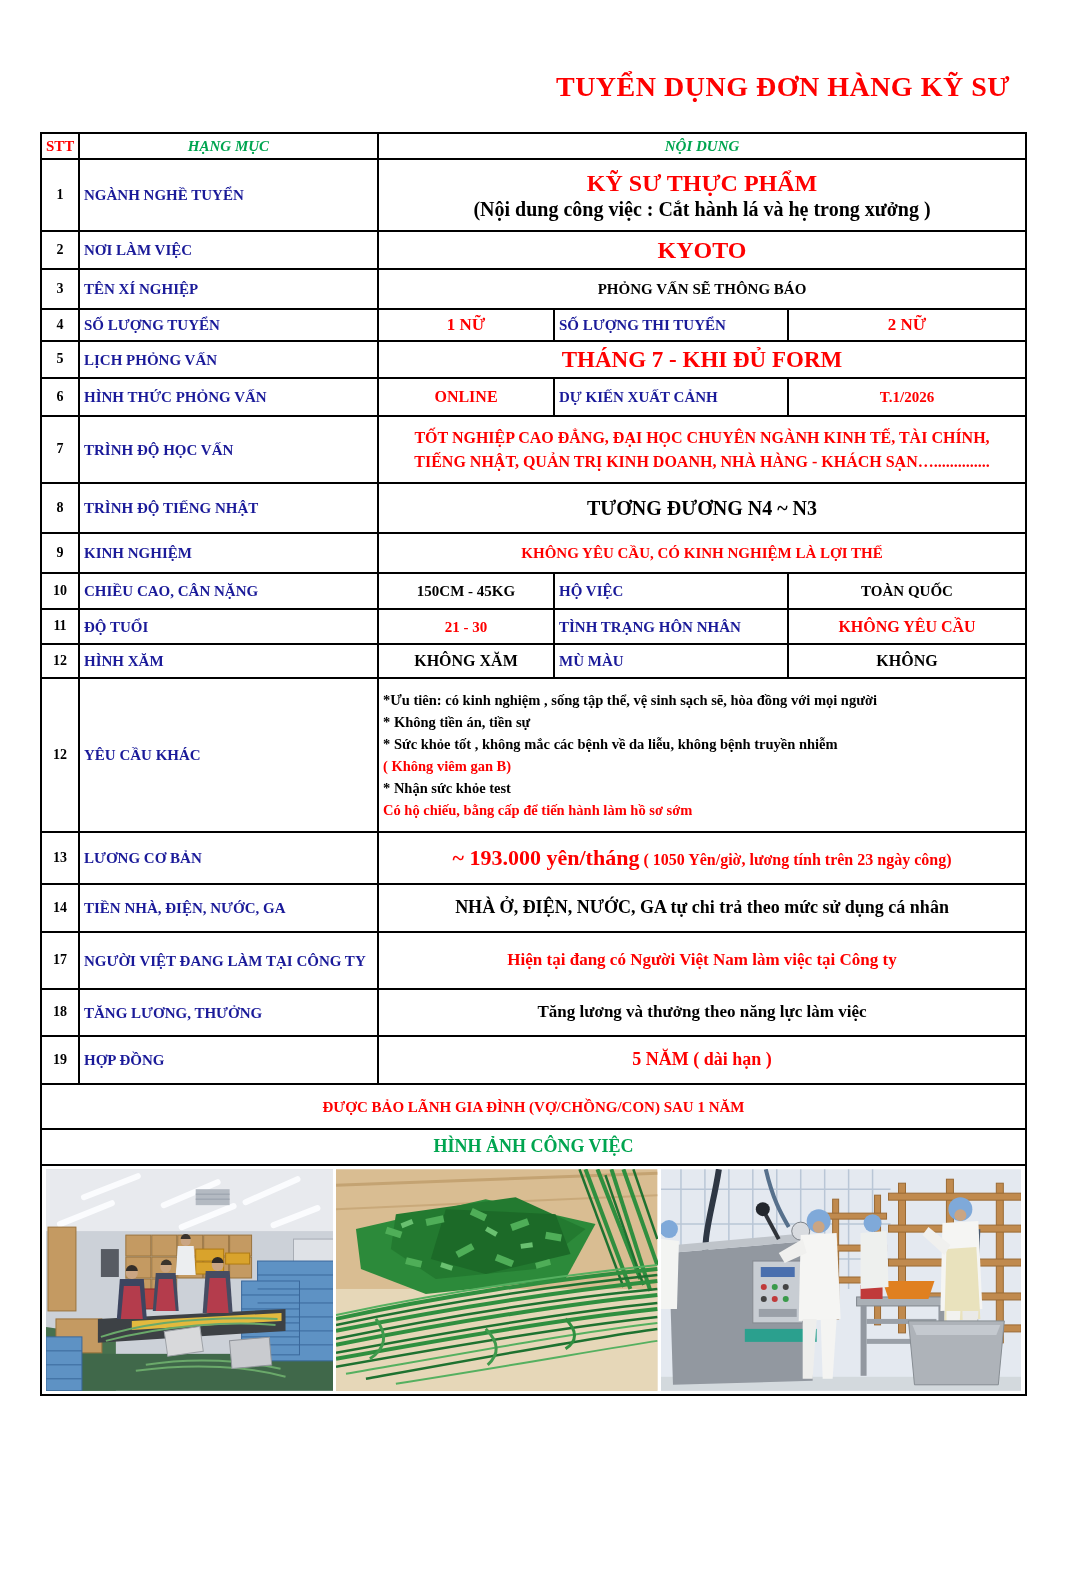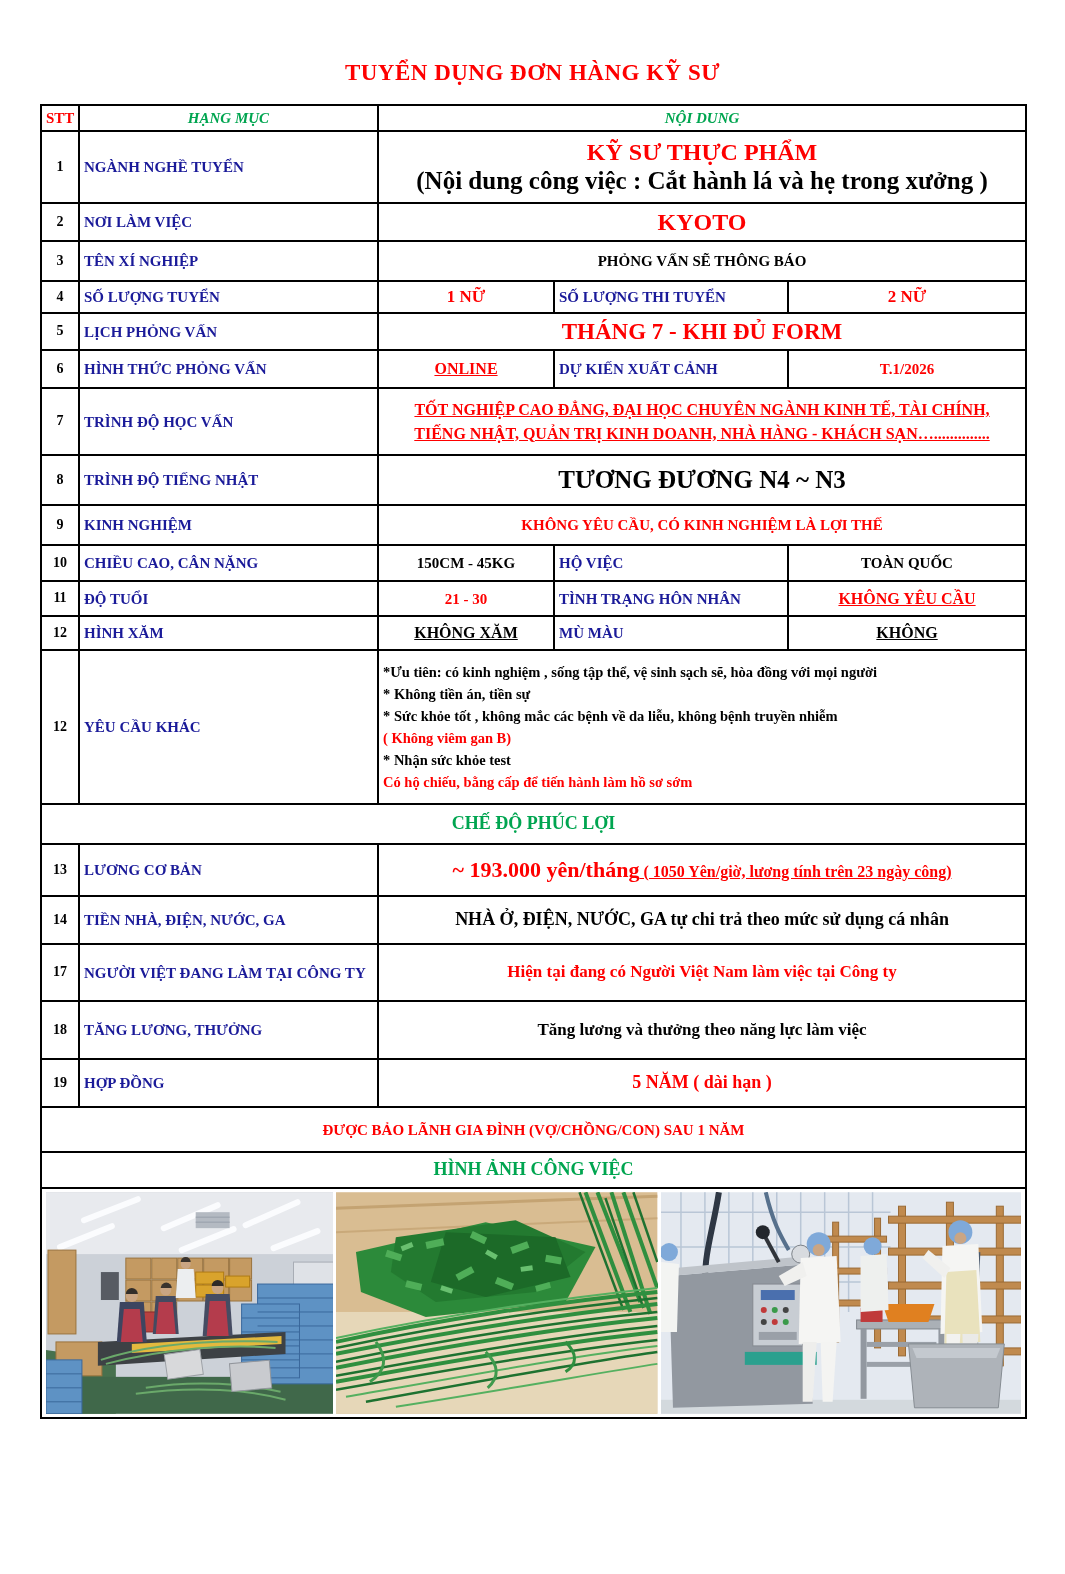--- a/index.html
+++ b/index.html
@@ -1,43 +1,43 @@
 <!DOCTYPE html>
 <html><head>
 <meta charset="utf-8">
 <style>
   html,body{margin:0;padding:0;background:#ffffff;}
   body{width:1065px;height:1574px;overflow:hidden;
        font-family:"Liberation Serif","DejaVu Serif",serif;font-weight:bold;color:#000;}
   .page{padding:0 40px;}
-  .doc-title{margin:4px;padding:56px 0 14px 0;text-align:center;
-             font-size:23px;letter-spacing:.5px;color:#fe0000;}
+  .doc-title{margin:15px;padding:56px 0 14px 0;text-align:right;
+             font-size:28px;letter-spacing:.5px;color:#fe0000;}
   table.doc{border-collapse:collapse;table-layout:fixed;width:985px;}
   table.doc td{border:2px solid #000;padding:1px 4px;vertical-align:middle;line-height:1.2;}
   
   .num{text-align:center;font-size:14px;color:#000;}
   .lbl{color:#1a1a99;font-size:15px;text-align:left;padding-left:5px;line-height:1.15;}
   .lbl2{color:#1a1a99;font-size:15px;text-align:left;padding-left:7px;}
   .val{text-align:center;}
   .t-red{color:#fe0000;}
   .t-blk{color:#000;}
   .t-grn{color:#00a550;font-style:italic;}
   .th{font-size:15px;text-align:center;}
   .section{font-size:18px;text-align:center;color:#00a550;}
-  .fs15{font-size:15px;margin-left:28px;} .fs16{font-size:16px;text-decoration:underline;} .fs17{font-size:17px;}
-  .fs18{font-size:18px;} .fs20{font-size:25px;} .fs22{font-size:22px;}
+  .fs15{font-size:15px;margin-left:28px;} .fs16{font-size:16px;} .fs17{font-size:17px;}
+  .fs18{font-size:18px;} .fs20{font-size:20px;} .fs22{font-size:22px;}
   .fs23{font-size:23px;} .fs24{font-size:24px;}
   .left{text-align:left;padding-left:13px;}
   .reqs div{font-size:14.5px;line-height:1.52;}
   
   .h26{height:26px}.h72{height:72px}.h38{height:38px}.h40{height:40px}
   .h32{height:32px}.h37{height:37px}.h67{height:67px}.h50{height:50px}
   .h36{height:36px}.h35{height:35px}.h34{height:34px}.h154{height:154px}
   .h52{height:52px}.h48{height:48px}.h60{height:60px}.h43{height:43px}
-  .h57{height:57px}.h47{height:58px}.h45{height:45px}.h230{height:230px}
+  .h57{height:57px}.h47{height:47px}.h45{height:45px}.h230{height:230px}
   .photo-row td{padding:2px;}
   .photos{display:flex;gap:3px;align-items:flex-start;}
   .photos svg{display:block;}
 </style>
 </head>
 <body>
 
 <div class="page">
   <h1 class="doc-title">TUYỂN DỤNG ĐƠN HÀNG KỸ SƯ</h1>
 
@@ -148,23 +148,20 @@
       <td class="left reqs" colspan="3">
         <div class="t-blk">*Ưu tiên: có kinh nghiệm , sống tập thể, vệ sinh sạch sẽ, hòa đồng với mọi người</div>
         <div class="t-blk">* Không tiền án, tiền sự</div>
         <div class="t-blk">* Sức khỏe tốt , không mắc các bệnh về da liễu, không bệnh truyền nhiễm</div>
         <div class="t-red">( Không viêm gan B)</div>
         <div class="t-blk">* Nhận sức khỏe test</div>
         <div class="t-red">Có hộ chiếu, bằng cấp để tiến hành làm hồ sơ sớm</div>
       </td>
     </tr>
 
-    <tr class="h40">
-      <td class="section" colspan="5">CHẾ ĐỘ PHÚC LỢI</td>
-    </tr>
 
     <tr class="h52">
       <td class="num">13</td>
       <td class="lbl">LƯƠNG CƠ BẢN</td>
       <td class="val t-red" colspan="3">
         <span class="fs22">~ 193.000 yên/tháng</span><span class="fs16"> ( 1050 Yên/giờ, lương tính trên 23 ngày công)</span>
       </td>
     </tr>
 
     <tr class="h48">

